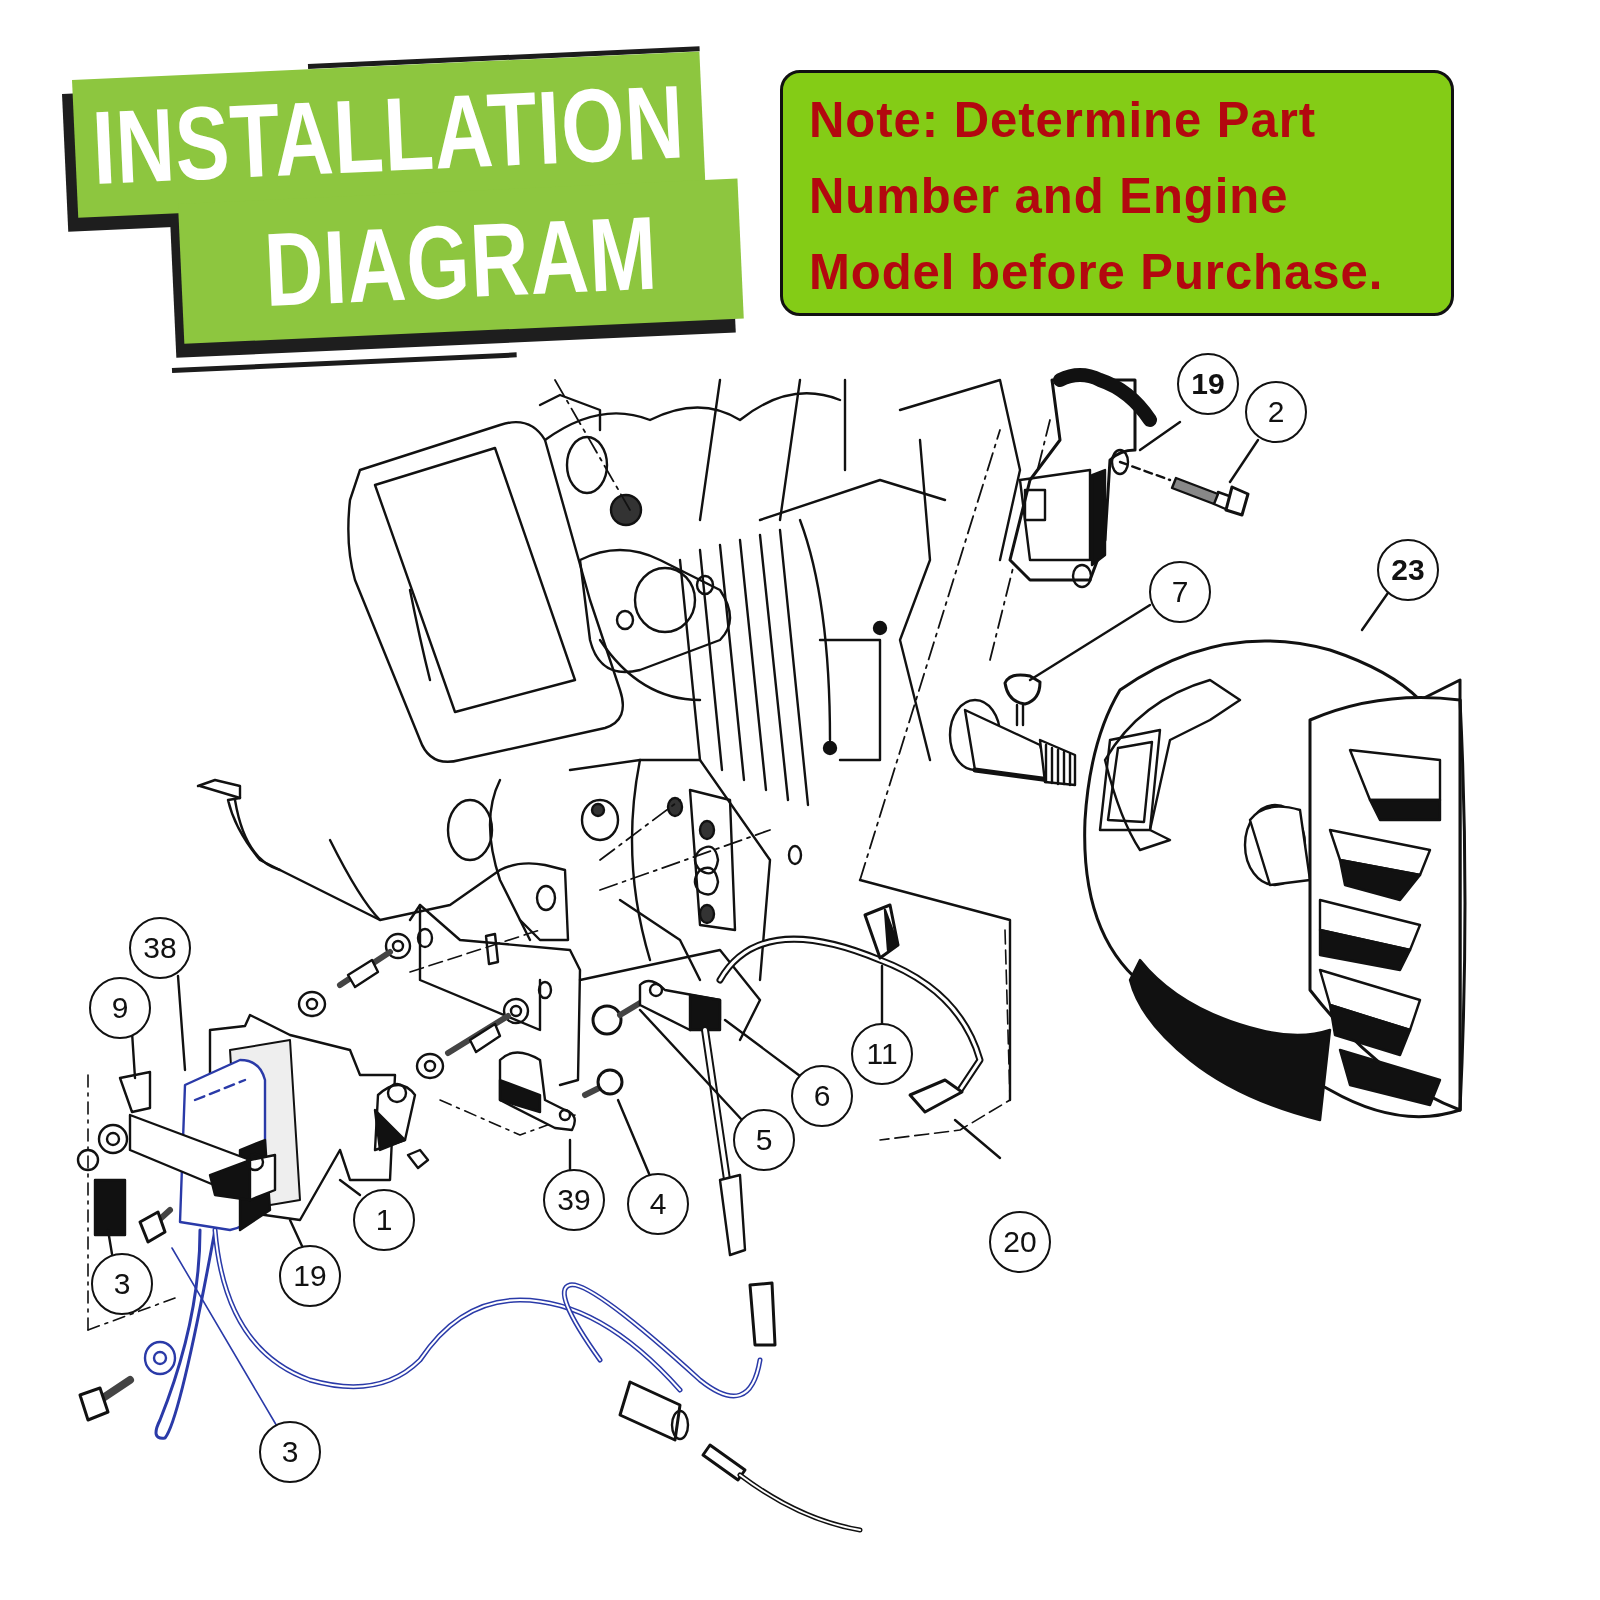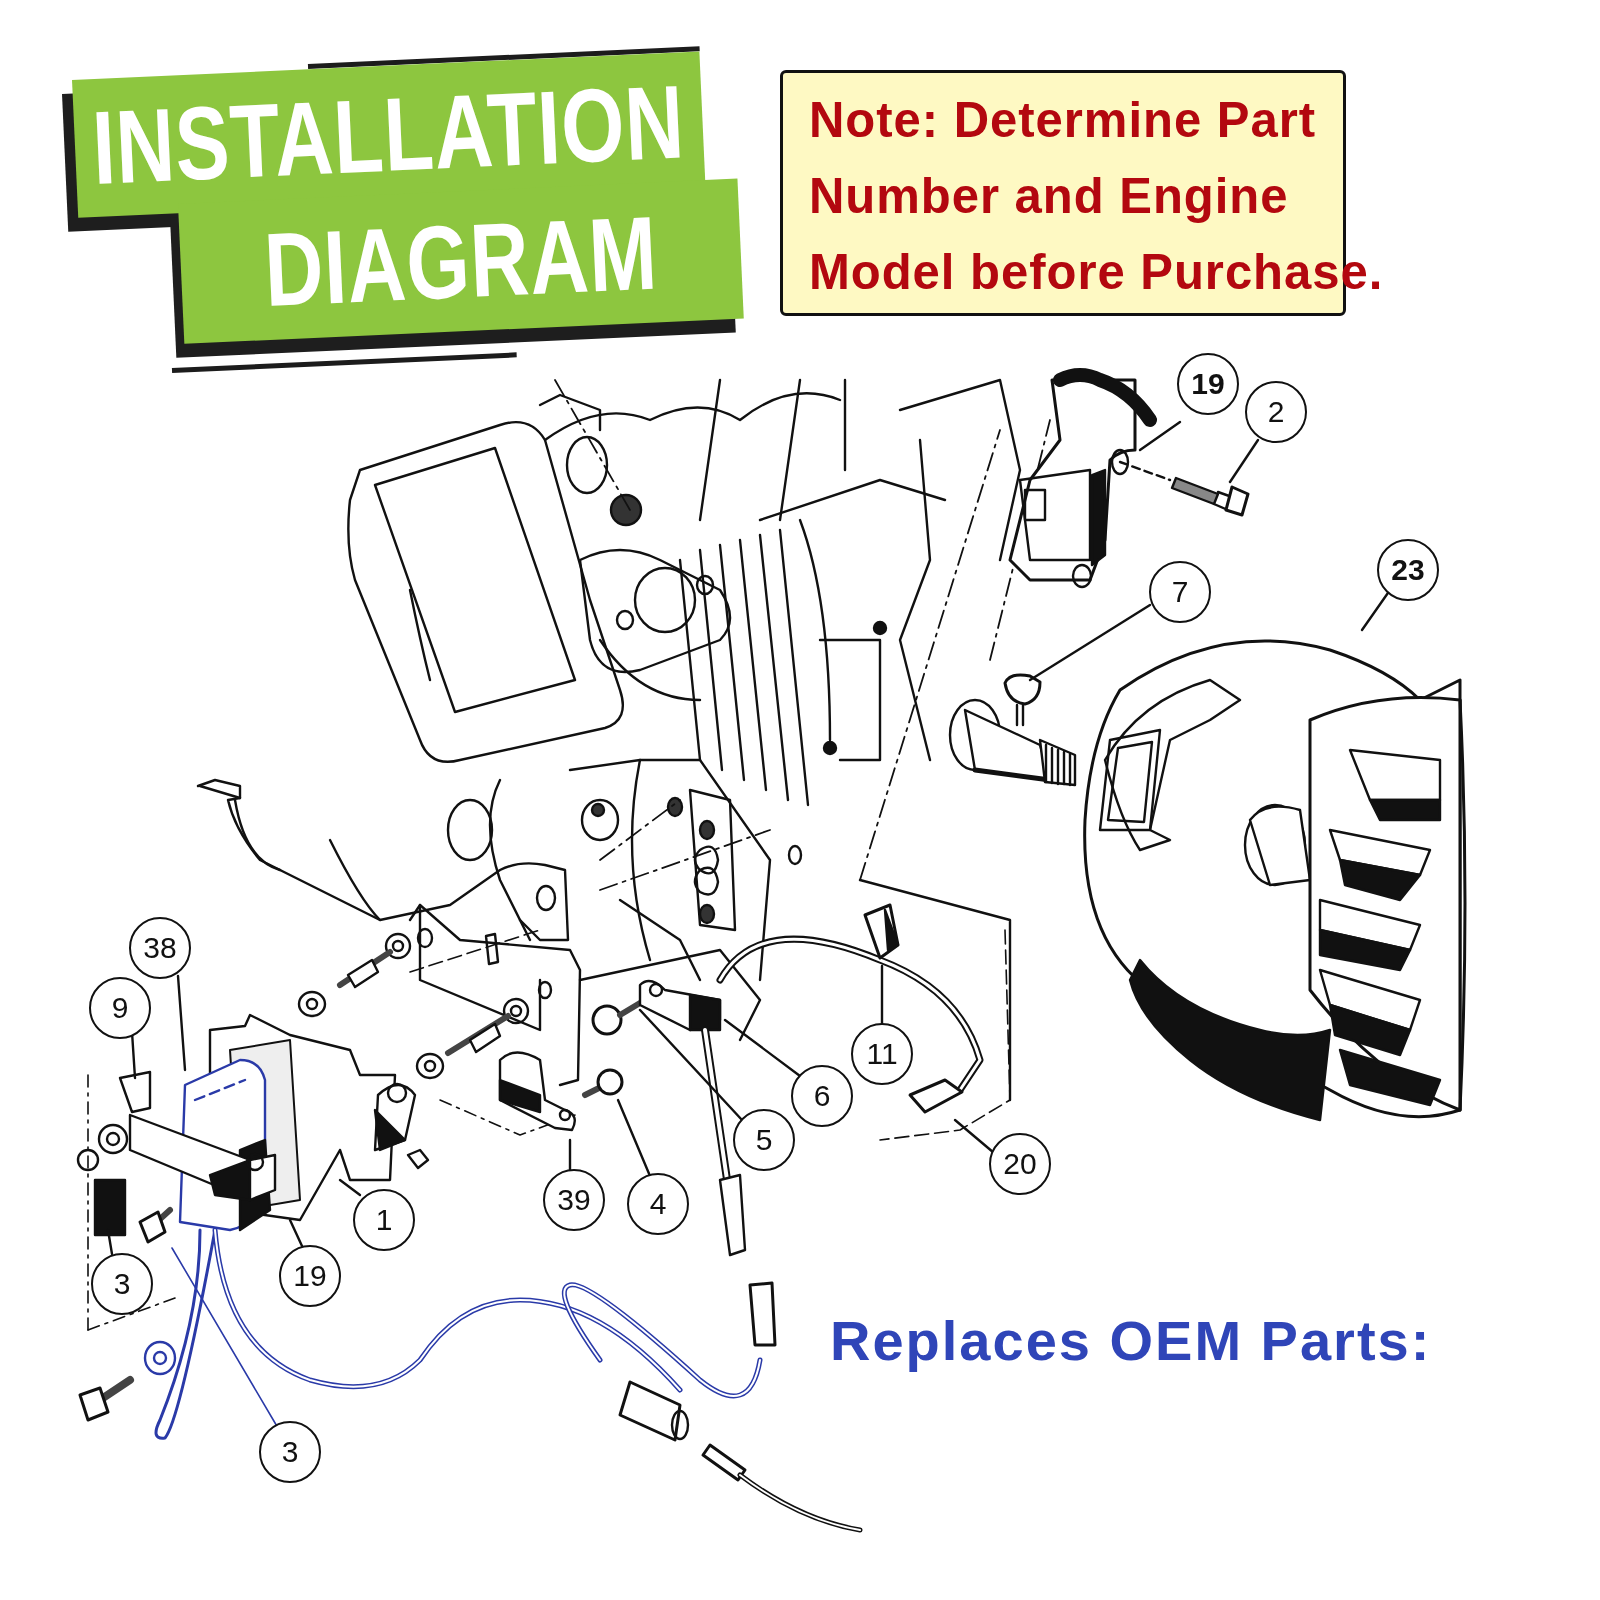--- a/index.html
+++ b/index.html
@@ -17,22 +17,22 @@
     .slab-1 { left: 72px; top: 80px; width: 628px; height: 138px; transform: rotate(-2.6deg); }
     .slab-1 span { font-size: 104px; }
     .shadow-1 { left: 62px; top: 94px; width: 620px; height: 138px; transform: rotate(-2.6deg); }
     .slab-2 { left: 178px; top: 204px; width: 560px; height: 140px; transform: rotate(-2.6deg); }
     .slab-2 span { font-size: 104px; }
     .shadow-2 { left: 170px; top: 218px; width: 560px; height: 140px; transform: rotate(-2.6deg); }
     .rule-1 { left: 308px; top: 64px; width: 392px; transform: rotate(-2.6deg); }
     .rule-2 { left: 172px; top: 368px; width: 345px; transform: rotate(-2.6deg); }
 
     
-    .note { position: absolute; left: 780px; top: 70px; width: 566px; height: 246px;
-            border: 3px solid #111; border-radius: 6px; box-sizing: border-box; background: #fef9c3; }
+    .note { position: absolute; left: 780px; top: 70px; width: 674px; height: 246px;
+            border: 3px solid #111; border-radius: 20px; box-sizing: border-box; background: #84cc16; }
     .note .line { position: absolute; left: 26px; color: #b3080f; font-weight: 700;
                   font-family: "Liberation Sans", sans-serif; font-size: 50px; white-space: nowrap;
                   letter-spacing: 1px; transform: scaleX(0.98); transform-origin: left center; }
     .note .l1 { top: 18px; }
     .note .l2 { top: 94px; }
     .note .l3 { top: 170px; }
 
     
     .oem { position: absolute; left: 830px; top: 1306px; color: #2f45b8; font-weight: 700;
            font-family: "Liberation Sans", sans-serif; font-size: 56px; line-height: 70px;
@@ -281,21 +281,21 @@
 <div id="callouts">
     <div class="callout" style="left: 1208px; top: 384px; font-weight: bold;">19</div>
     <div class="callout" style="left: 1276px; top: 412px;">2</div>
     <div class="callout" style="left: 1408px; top: 570px; font-weight: bold;">23</div>
     <div class="callout" style="left: 1180px; top: 592px;">7</div>
     <div class="callout" style="left: 160px; top: 948px;">38</div>
     <div class="callout" style="left: 120px; top: 1008px;">9</div>
     <div class="callout" style="left: 882px; top: 1054px;">11</div>
     <div class="callout" style="left: 822px; top: 1096px;">6</div>
     <div class="callout" style="left: 764px; top: 1140px;">5</div>
-    <div class="callout" style="left: 1020px; top: 1164px;">20</div>
+    <div class="callout" style="left: 1020px; top: 1242px;">20</div>
     <div class="callout" style="left: 574px; top: 1200px;">39</div>
     <div class="callout" style="left: 658px; top: 1204px;">4</div>
     <div class="callout" style="left: 384px; top: 1220px;">1</div>
     <div class="callout" style="left: 310px; top: 1276px;">19</div>
     <div class="callout" style="left: 122px; top: 1284px;">3</div>
     <div class="callout" style="left: 290px; top: 1452px;">3</div>
   </div>
 
 <div class="banner">
   <div class="rule rule-1"></div>
@@ -310,14 +310,13 @@
   <div class="rule rule-2"></div>
 </div>
 
 <div class="note">
   <div class="line l1">Note: Determine Part</div>
   <div class="line l2">Number and Engine</div>
   <div class="line l3">Model before Purchase.</div>
 </div>
 
 <div class="oem">
-  <div>Replaces OEM Parts:</div>
 </div>
 
 </body></html>

